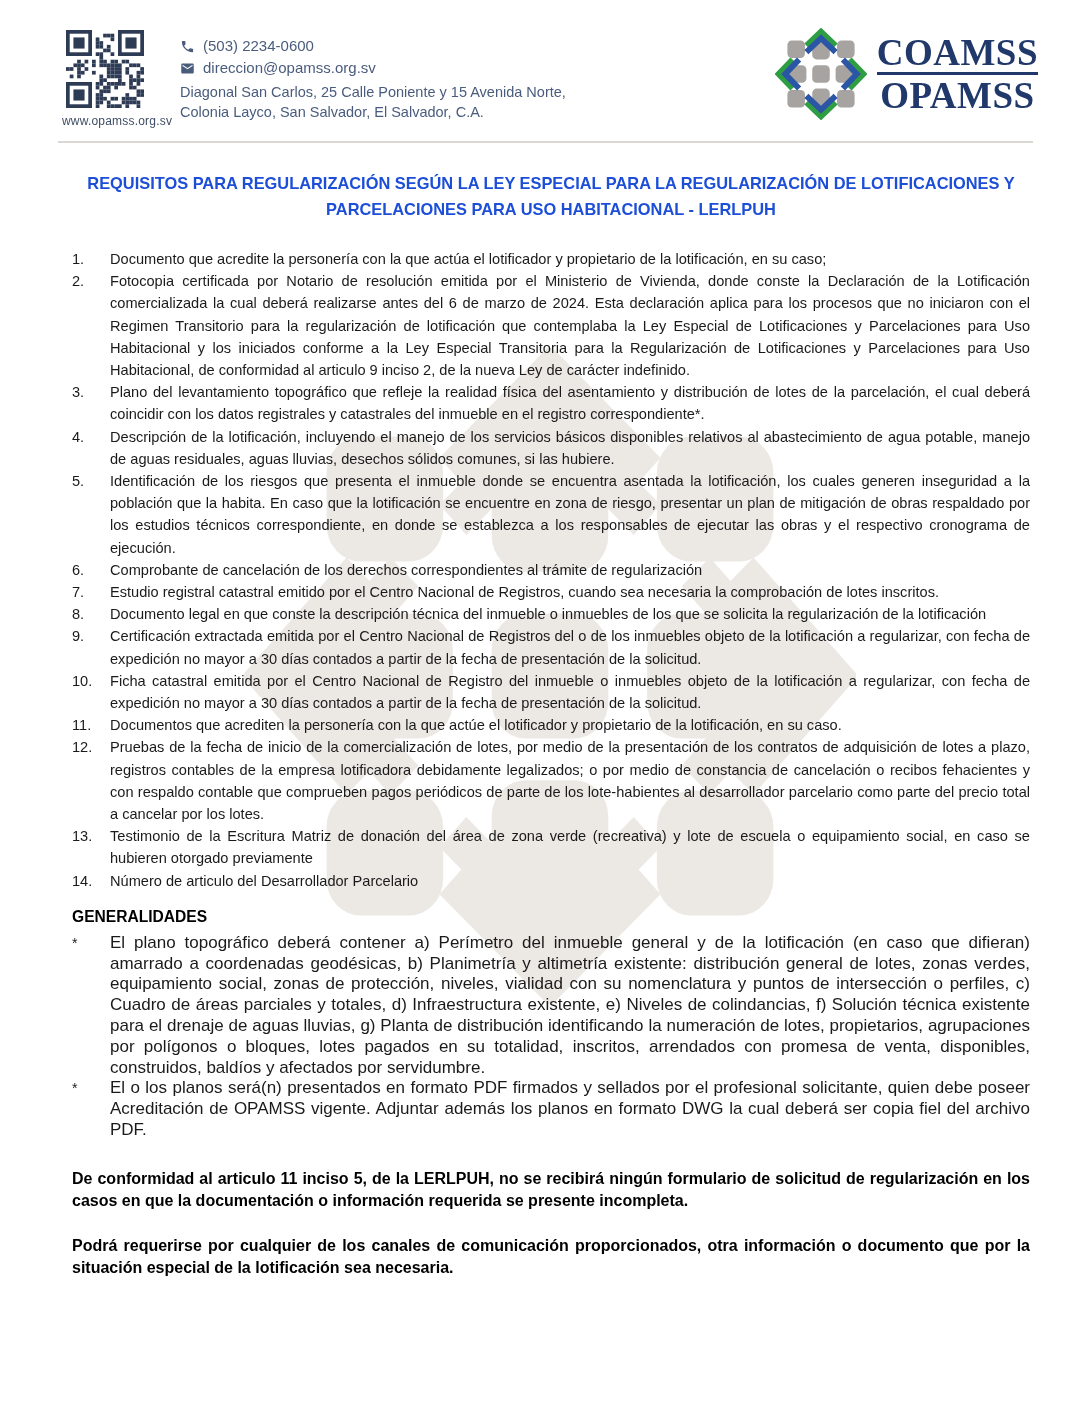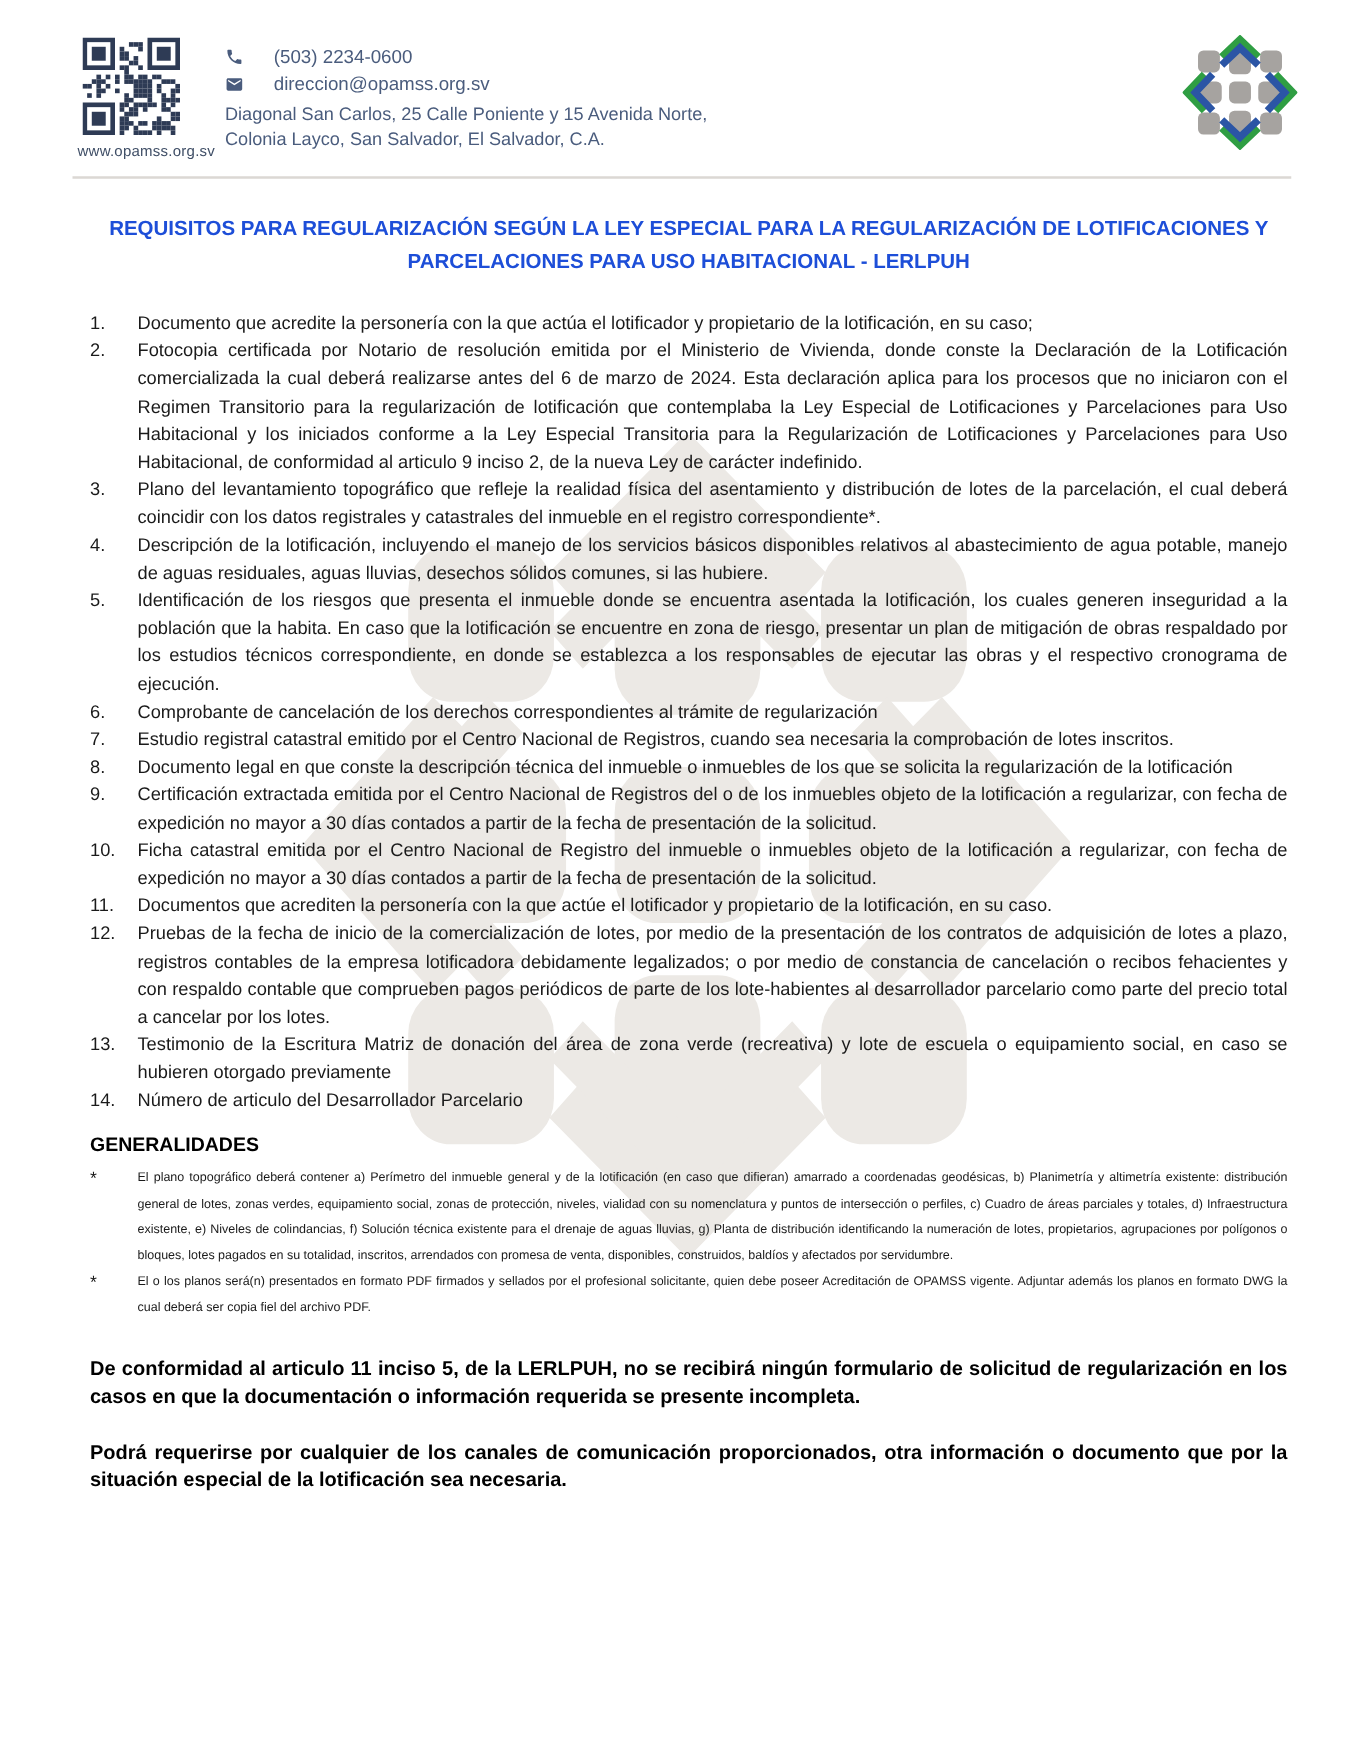--- a/index.html
+++ b/index.html
@@ -7,42 +7,42 @@
   .page {
     position:relative; width:1088px; height:1408px; background:#fff;
     font-family:"Liberation Sans", sans-serif; color:#1a1a1a; overflow:hidden;
   }
   
   .header { position:absolute; top:28px; left:62px; right:50px; display:flex; align-items:flex-start; z-index:2; }
   .qr-wrap { width:86px; text-align:center; }
   .qr { width:78px; height:78px; display:block; margin:2px auto 6px; }
   .qr-caption { font-size:12px; color:#3f4e66; letter-spacing:.2px; white-space:nowrap; }
   .contact { margin-left:32px; padding-top:9px; color:#4a5c7d; }
-  .contact-row { display:flex; align-items:center; gap:24px; font-size:15px; font-weight:500; margin-bottom:5px; }
+  .contact-row { display:flex; align-items:flex-end; gap:8px; font-size:15px; font-weight:500; margin-bottom:5px; }
   .contact-row svg { width:15px; height:15px; flex:0 0 auto; }
   .addr { font-size:14.5px; line-height:20px; }
   .addr.first { margin-top:6px;text-align:center; }
   .logo { margin-left:auto; display:flex; align-items:center; gap:10px; padding-top:0; }
   .logo-icon { width:92px; height:92px; }
   .logo-text { color:#21386b; font-family:"Liberation Serif", serif; font-weight:700;
                font-size:37px; line-height:35px; text-align:center; letter-spacing:.5px; }
   .logo-line { height:3px; background:#21386b; margin:2px 0 3px; }
   .rule { position:absolute; top:141px; left:58px; right:55px; height:2px; background:#dbd8d4; z-index:2; }
   
   .watermark { position:absolute; left:244px; top:348px; width:612px; height:656px; z-index:0; }
   
   .content { position:absolute; left:72px; right:58px; top:170px; z-index:1; }
   .title { font-size:16.4px; line-height:26px; font-weight:700; text-align:center; color:#1d4ed8; margin:0 4px 26px; }
   .req { display:flex; }
   .req-num { flex:0 0 38px; font-size:14.6px; line-height:22.2px; }
   .req-text { flex:1; font-size:14.6px; line-height:22.2px; text-align:justify; }
   .section-heading { font-size:15.6px; font-weight:700; margin:16px 0 7px; color:#000; }
   .note { display:flex; }
   .note-mark { flex:0 0 38px; font-size:14.2px; line-height:20.8px; }
-  .note-text { flex:1; font-size:10px; line-height:20.8px; text-align:justify; }
+  .note-text { flex:1; font-size:17px; line-height:20.8px; text-align:justify; }
   .closing { font-weight:700; font-size:16px; line-height:22px; text-align:justify; color:#000; }
   .closing.p1 { margin-top:27px; }
   .closing.p2 { margin-top:23px; }
 </style>
 </head>
 <body>
 
 <div class="page">
 
   <svg class="watermark" viewBox="-13 -13 126 126" preserveAspectRatio="none">
@@ -246,20 +246,25 @@
           <polyline stroke="#2f9e43" points="30,11 50,-8 70,11"></polyline>
             <polyline stroke="#2b55a5" points="30,20 50,1 70,20"></polyline>
           <polyline stroke="#2f9e43" points="11,30 -8,50 11,70"></polyline>
             <polyline stroke="#2b55a5" points="20,30 1,50 20,70"></polyline>
           <polyline stroke="#2f9e43" points="89,30 108,50 89,70"></polyline>
             <polyline stroke="#2b55a5" points="80,30 99,50 80,70"></polyline>
           <polyline stroke="#2f9e43" points="30,89 50,108 70,89"></polyline>
             <polyline stroke="#2b55a5" points="30,80 50,99 70,80"></polyline>
         </g>
       </svg>
+      <div class="logo-text">
+        <div>COAMSS</div>
+        <div class="logo-line"></div>
+        <div>OPAMSS</div>
+      </div>
     </div>
   </header>
 
   <div class="rule"></div>
 
   <main class="content">
     <h1 class="title">REQUISITOS PARA REGULARIZACIÓN SEGÚN LA LEY ESPECIAL PARA LA REGULARIZACIÓN DE LOTIFICACIONES Y PARCELACIONES PARA USO HABITACIONAL - LERLPUH</h1>
 
     <div class="req">
       <span class="req-num">1.</span>

